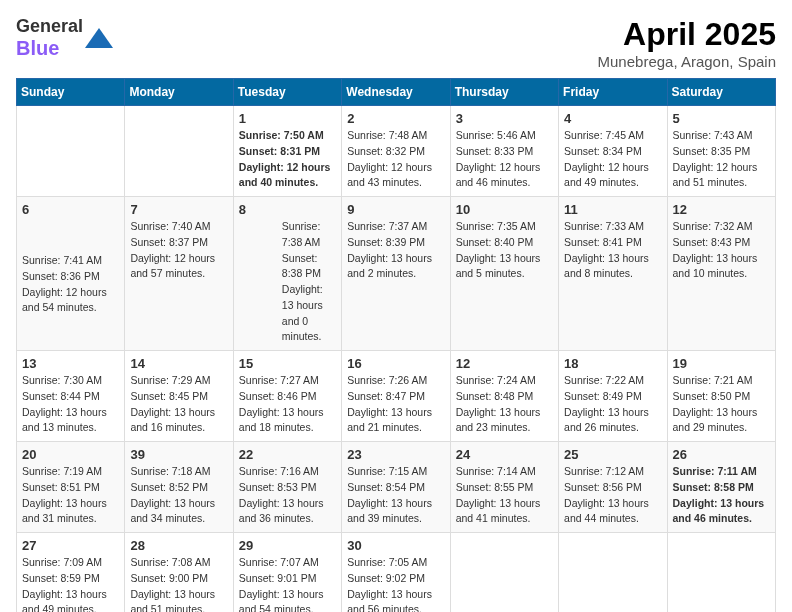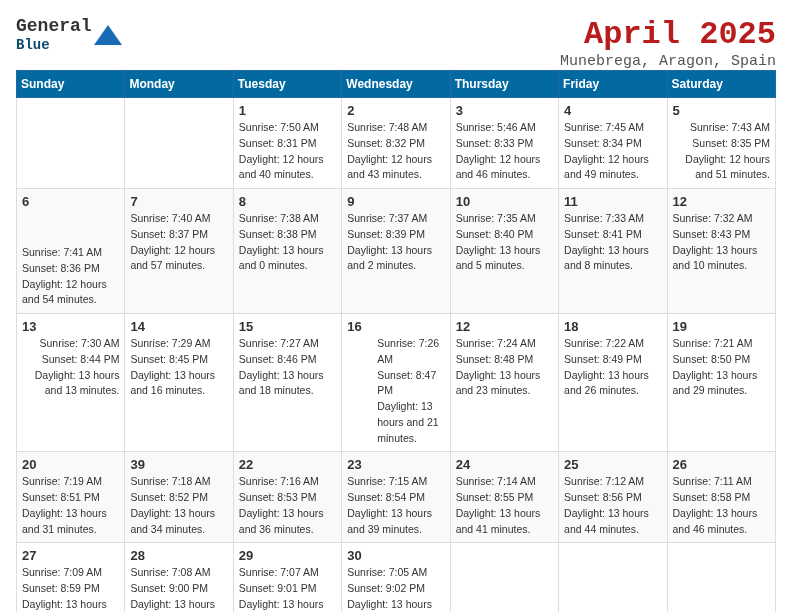--- a/index.html
+++ b/index.html
@@ -7,48 +7,48 @@
       font-family: Arial, sans-serif;
       background: #fff;
       width: 792px;
       min-height: 612px;
       padding: 16px;
     }
     .header {
       display: flex;
       justify-content: space-between;
       align-items: flex-start;
-      font-family: Liberation Mono, monospace;
+      margin-bottom: 8px;
     }
     .logo {
       display: flex;
       align-items: center;
     }
     .logo-text-general {
       font-size: 18px;
       font-weight: bold;
       color: #333;
     }
     .logo-text-blue {
-      font-size: 14px;
-      font-weight: bold;
-      color: #0c4a6e;
+      font-size: 20px;
+      font-weight: bold;
+      color: #8b5cf6;
     }
     .logo-icon {
       width: 28px;
       height: 20px;
       margin-left: 2px;
     }
     .title-block {
       text-align: right;
     }
     .month-title {
       font-size: 32px;
       font-weight: bold;
-      color: #b91c1c;
+      color: #000000;
     }
     .location-title {
       font-size: 15px;
       color: #555;
     }
     .calendar-table {
       width: 100%;
       border-collapse: collapse;
       border: 1px solid #ccc;
     }
@@ -120,21 +120,21 @@
         <th>Friday</th>
         <th>Saturday</th>
       </tr>
   </thead>
   <tbody id="calendar-body">
   <tr>
         <td class="empty-cell"></td>
         <td class="empty-cell"></td>
         <td>
           <span class="day-number">1</span>
-          <div class="day-info" style="white-space: pre-line;">Sunrise: 7:50 AM
+          <div class="day-info" style="white-space: pre-line; font-weight: bold;">Sunrise: 7:50 AM
 Sunset: 8:31 PM
 Daylight: 12 hours and 40 minutes.</div>
         </td>
         <td>
           <span class="day-number">2</span>
           <div class="day-info" style="white-space: pre-line;">Sunrise: 7:48 AM
 Sunset: 8:32 PM
 Daylight: 12 hours and 43 minutes.</div>
         </td>
         <td>
@@ -144,41 +144,41 @@
 Daylight: 12 hours and 46 minutes.</div>
         </td>
         <td>
           <span class="day-number">4</span>
           <div class="day-info" style="white-space: pre-line;">Sunrise: 7:45 AM
 Sunset: 8:34 PM
 Daylight: 12 hours and 49 minutes.</div>
         </td>
         <td>
           <span class="day-number">5</span>
-          <div class="day-info" style="white-space: pre-line; text-align: right;">Sunrise: 7:43 AM
+          <div class="day-info" style="white-space: pre-line;">Sunrise: 7:43 AM
 Sunset: 8:35 PM
 Daylight: 12 hours and 51 minutes.</div>
         </td>
       </tr>
       <tr>
         <td>
           <span class="day-number">6</span>
           <div class="day-info" style="white-space: pre-line; margin-top: 36px;">Sunrise: 7:41 AM
 Sunset: 8:36 PM
 Daylight: 12 hours and 54 minutes.</div>
         </td>
         <td>
           <span class="day-number">7</span>
           <div class="day-info" style="white-space: pre-line;">Sunrise: 7:40 AM
 Sunset: 8:37 PM
 Daylight: 12 hours and 57 minutes.</div>
         </td>
         <td>
           <span class="day-number">8</span>
-          <div class="day-info" style="white-space: pre-line;">Sunrise: 7:38 AM
+          <div class="day-info" style="white-space: pre-line; margin-left: 43px;">Sunrise: 7:38 AM
 Sunset: 8:38 PM
 Daylight: 13 hours and 0 minutes.</div>
         </td>
         <td>
           <span class="day-number">9</span>
           <div class="day-info" style="white-space: pre-line;">Sunrise: 7:37 AM
 Sunset: 8:39 PM
 Daylight: 13 hours and 2 minutes.</div>
         </td>
         <td>
@@ -196,39 +196,39 @@
         <td>
           <span class="day-number">12</span>
           <div class="day-info" style="white-space: pre-line;">Sunrise: 7:32 AM
 Sunset: 8:43 PM
 Daylight: 13 hours and 10 minutes.</div>
         </td>
       </tr>
       <tr>
         <td>
           <span class="day-number">13</span>
-          <div class="day-info" style="white-space: pre-line; text-align: right;">Sunrise: 7:30 AM
+          <div class="day-info" style="white-space: pre-line;">Sunrise: 7:30 AM
 Sunset: 8:44 PM
 Daylight: 13 hours and 13 minutes.</div>
         </td>
         <td>
           <span class="day-number">14</span>
           <div class="day-info" style="white-space: pre-line;">Sunrise: 7:29 AM
 Sunset: 8:45 PM
 Daylight: 13 hours and 16 minutes.</div>
         </td>
         <td>
           <span class="day-number">15</span>
           <div class="day-info" style="white-space: pre-line;">Sunrise: 7:27 AM
 Sunset: 8:46 PM
 Daylight: 13 hours and 18 minutes.</div>
         </td>
         <td>
           <span class="day-number">16</span>
-          <div class="day-info" style="white-space: pre-line; margin-left: 30px;">Sunrise: 7:26 AM
+          <div class="day-info" style="white-space: pre-line;">Sunrise: 7:26 AM
 Sunset: 8:47 PM
 Daylight: 13 hours and 21 minutes.</div>
         </td>
         <td>
           <span class="day-number">12</span>
           <div class="day-info" style="white-space: pre-line;">Sunrise: 7:24 AM
 Sunset: 8:48 PM
 Daylight: 13 hours and 23 minutes.</div>
         </td>
         <td>
@@ -276,21 +276,21 @@
 Daylight: 13 hours and 41 minutes.</div>
         </td>
         <td>
           <span class="day-number">25</span>
           <div class="day-info" style="white-space: pre-line;">Sunrise: 7:12 AM
 Sunset: 8:56 PM
 Daylight: 13 hours and 44 minutes.</div>
         </td>
         <td>
           <span class="day-number">26</span>
-          <div class="day-info" style="white-space: pre-line;">Sunrise: 7:11 AM
+          <div class="day-info" style="white-space: pre-line; font-weight: bold;">Sunrise: 7:11 AM
 Sunset: 8:58 PM
 Daylight: 13 hours and 46 minutes.</div>
         </td>
       </tr>
       <tr>
         <td>
           <span class="day-number">27</span>
           <div class="day-info" style="white-space: pre-line;">Sunrise: 7:09 AM
 Sunset: 8:59 PM
 Daylight: 13 hours and 49 minutes.</div>

